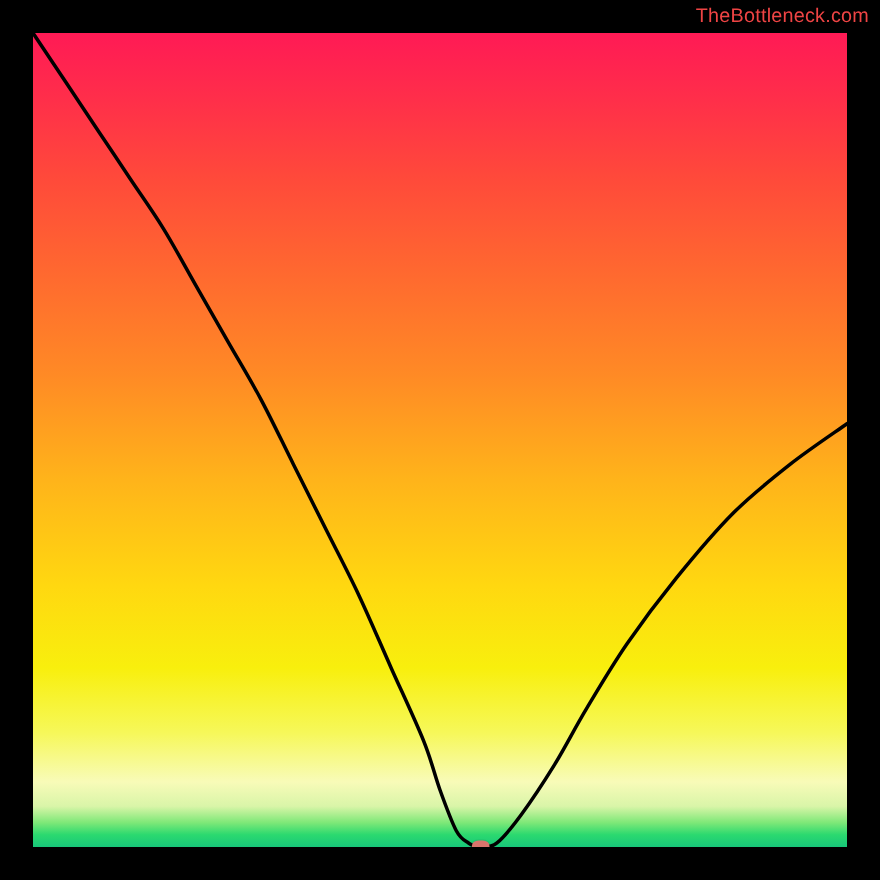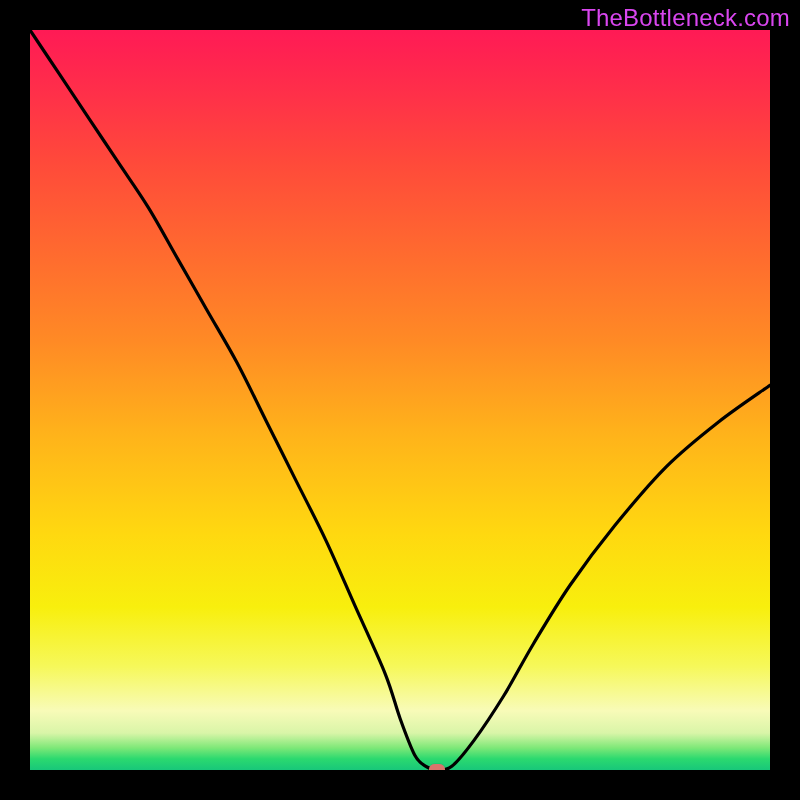--- a/index.html
+++ b/index.html
@@ -58,22 +58,22 @@
     height: 12px;
     border-radius: 6px / 5px;
     background: #d9746c;
     box-shadow: 0 0 0 1px rgba(0,0,0,0.05);
     transform: translate(-50%, -50%);
   }
   .watermark {
     position: absolute;
     top: 4px;
     right: 10px;
-    color: #d946ef;
-    font-size: 24px;
+    color: #ef4444;
+    font-size: 18px;
     letter-spacing: 0.2px;
     user-select: none;
   }
 </style>
 </head>
 <body>
 
 <div class="stage">
 
   <div class="plot-area">

